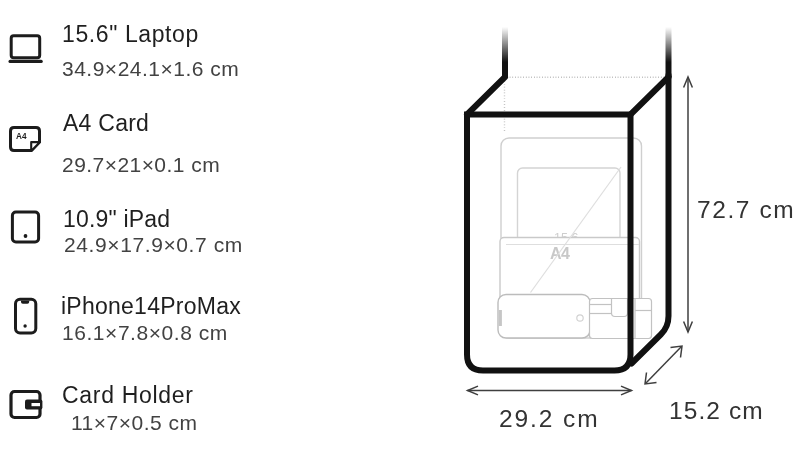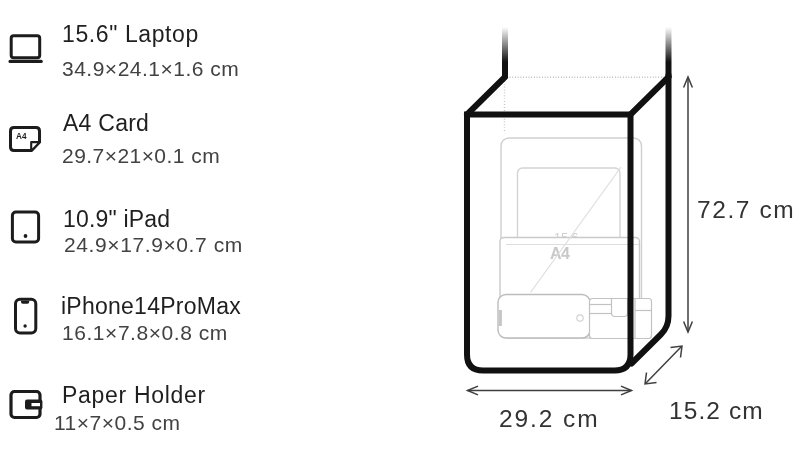--- a/index.html
+++ b/index.html
@@ -22,21 +22,21 @@
 <div class="s" style="left:62.4px;top:58.2px;letter-spacing:0.5px;">34.9×24.1×1.6 cm</div>
 
 <svg style="left:0;top:120px" width="50" height="40" viewBox="0 0 50 40">
   <path d="M 31.5 30.5 H 14 Q 10.5 30.5 10.5 27 V 11 Q 10.5 7.5 14 7.5 H 36 Q 39.5 7.5 39.5 11 V 22 Z" fill="none" stroke="#1c1c1c" stroke-width="3" stroke-linejoin="round"></path>
   <path d="M 31.2 30.9 V 22.1 H 40 Z" fill="#fff" stroke="#1c1c1c" stroke-width="2.1" stroke-linejoin="round"></path>
   <text x="16" y="19.2" font-size="8.2" font-weight="bold" fill="#1c1c1c" font-family="Liberation Sans">A4</text>
 </svg>
 
 <div class="t" style="left:63.4px;top:111.9px;letter-spacing:0.25px;">A4 Card</div>
 
-<div class="s" style="left:62.4px;top:145px;letter-spacing:0.45px;">29.7×21×0.1 cm</div>
+<div class="s" style="left:62.4px;top:154px;letter-spacing:0.45px;">29.7×21×0.1 cm</div>
 
 <svg style="left:0;top:205px" width="50" height="45" viewBox="0 0 50 45">
   <rect x="12.4" y="7" width="26.2" height="30" rx="3.5" fill="none" stroke="#1c1c1c" stroke-width="3"></rect>
   <circle cx="25.5" cy="31" r="1.9" fill="#1c1c1c"></circle>
 </svg>
 
 <div class="t" style="left:63px;top:207.9px;letter-spacing:0.2px;">10.9" iPad</div>
 
 <div class="s" style="left:64px;top:234px;letter-spacing:0.6px;">24.9×17.9×0.7 cm</div>
 
@@ -49,23 +49,23 @@
 <div class="t" style="left:61px;top:294.9px;letter-spacing:0.25px;">iPhone14ProMax</div>
 
 <div class="s" style="left:62px;top:322.4px;letter-spacing:0.55px;">16.1×7.8×0.8 cm</div>
 
 <svg style="left:0;top:375px" width="50" height="50" viewBox="0 0 50 50">
   <rect x="11" y="16.5" width="29" height="26" rx="3.5" fill="none" stroke="#1c1c1c" stroke-width="3.2"></rect>
   <rect x="25" y="24.5" width="17.4" height="10" rx="2" fill="#1c1c1c"></rect>
   <rect x="31.5" y="28" width="8.5" height="3.2" fill="#fff"></rect>
 </svg>
 
-<div class="t" style="left:62.4px;top:384.3px;letter-spacing:0.7px;">Paper Holder</div>
+<div class="t" style="left:62.4px;top:384.3px;letter-spacing:0.7px;">Card Holder</div>
 
-<div class="s" style="left:54px;top:412px;letter-spacing:0.5px;text-align:center;">11×7×0.5 cm</div>
+<div class="s" style="left:71px;top:412px;letter-spacing:0.5px;text-align:center;">11×7×0.5 cm</div>
 
 <svg style="left:440px;top:0" width="360" height="455" viewBox="440 0 360 455">
   <defs>
     <linearGradient id="strapL" x1="0" y1="27" x2="0" y2="62" gradientUnits="userSpaceOnUse">
       <stop offset="0" stop-color="#111" stop-opacity="0"></stop>
       <stop offset="1" stop-color="#111" stop-opacity="1"></stop>
     </linearGradient>
   </defs>
 
   <g stroke="#cfcfcf" stroke-width="1.4" fill="#fff">

